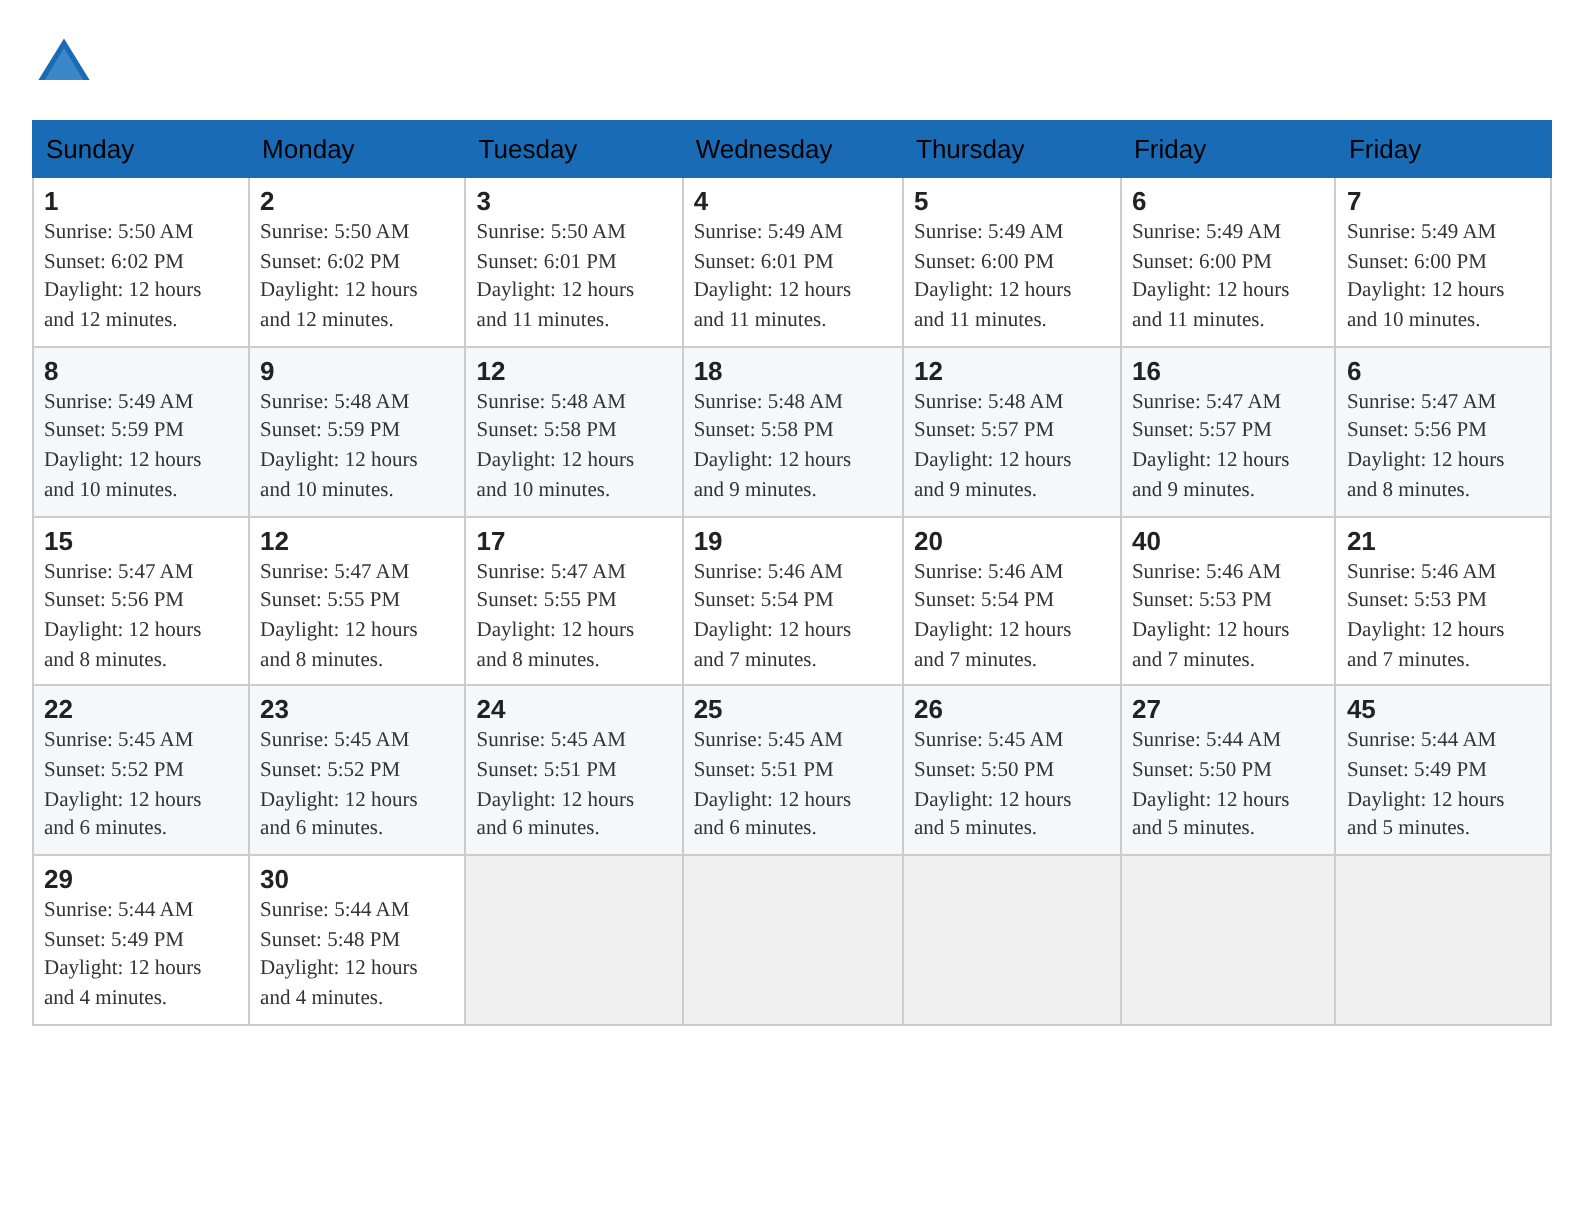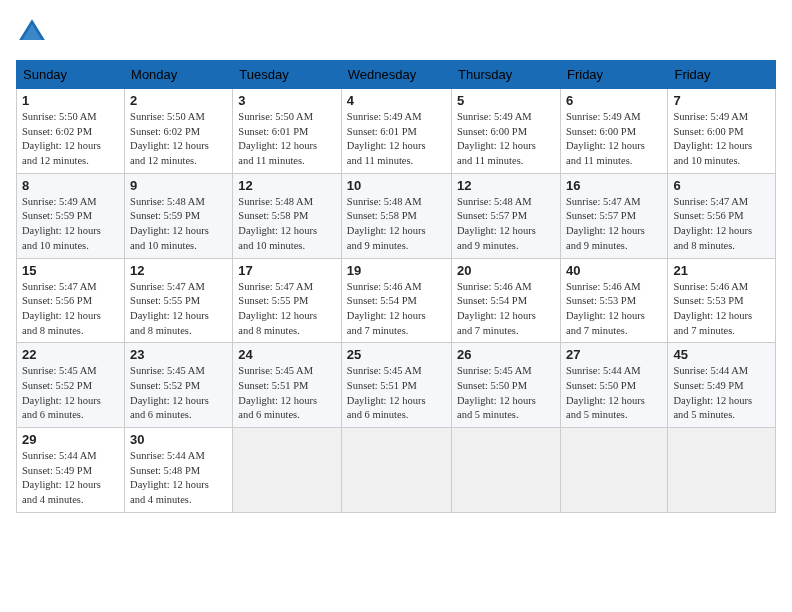--- a/index.html
+++ b/index.html
@@ -191,21 +191,21 @@
 and 10 minutes.</div>
         </td>
         <td>
           <span class="day-num">12</span>
           <div class="day-info" style="white-space: pre-line;">Sunrise: 5:48 AM
 Sunset: 5:58 PM
 Daylight: 12 hours
 and 10 minutes.</div>
         </td>
         <td>
-          <span class="day-num">10</span>
+          <span class="day-num">18</span>
           <div class="day-info" style="white-space: pre-line;">Sunrise: 5:48 AM
 Sunset: 5:58 PM
 Daylight: 12 hours
 and 9 minutes.</div>
         </td>
         <td>
           <span class="day-num">12</span>
           <div class="day-info" style="white-space: pre-line;">Sunrise: 5:48 AM
 Sunset: 5:57 PM
 Daylight: 12 hours

